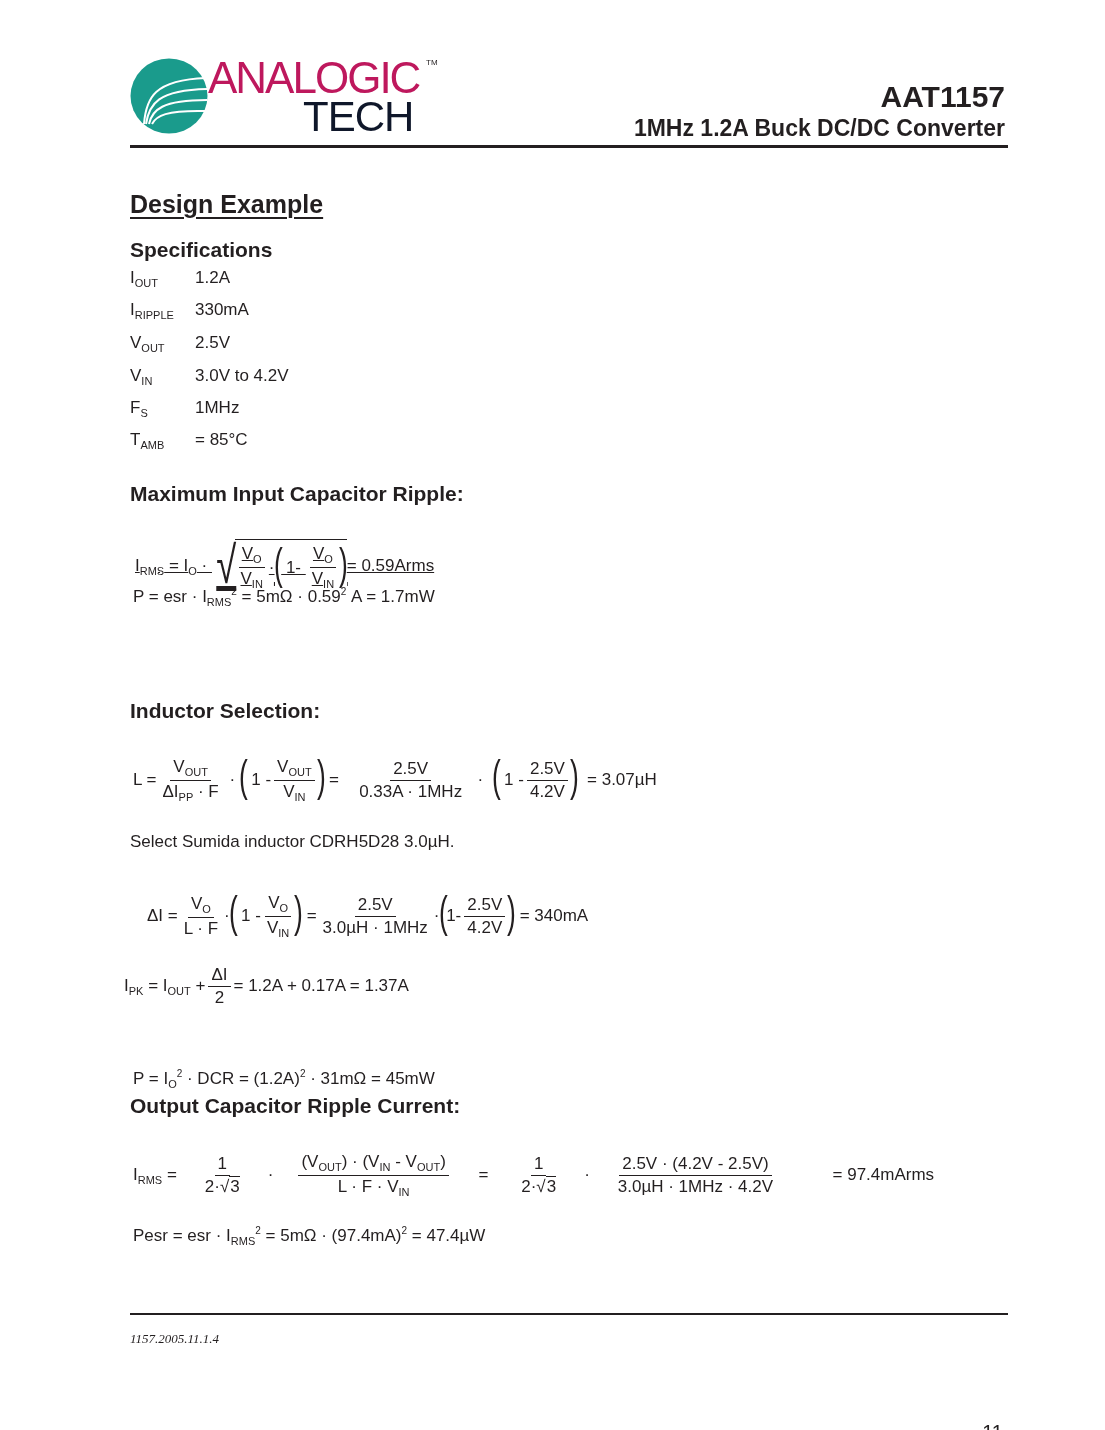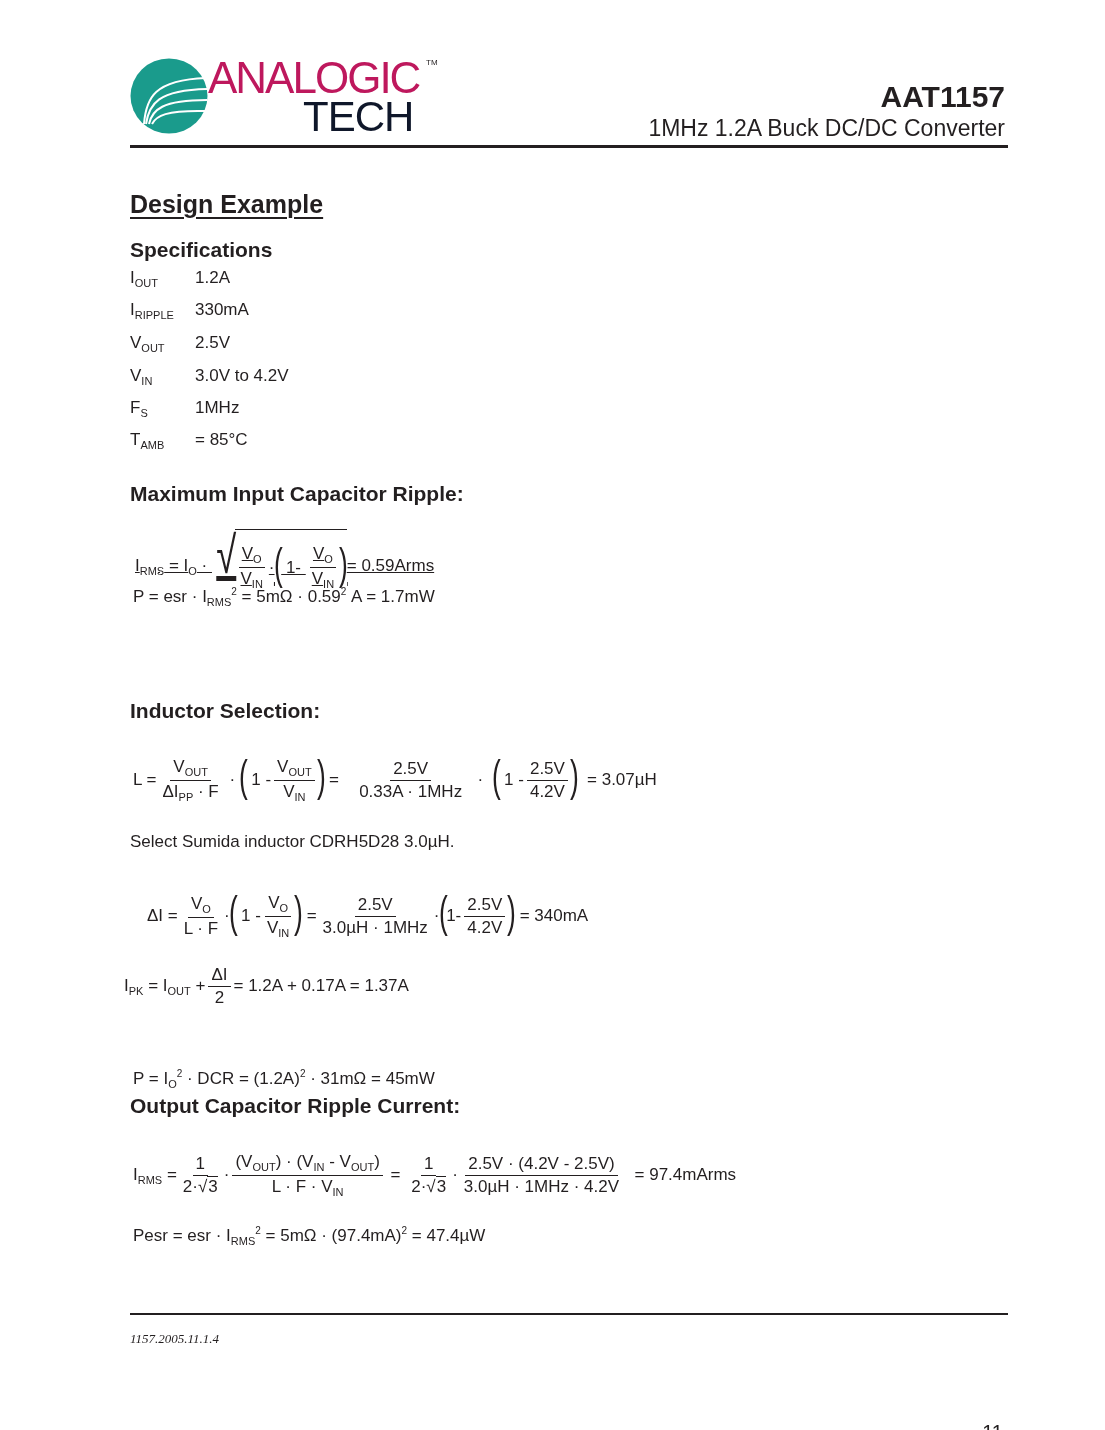--- a/index.html
+++ b/index.html
@@ -4,29 +4,29 @@
 <style>
   html, body { margin: 0; padding: 0; background: #ffffff; }
   body { width: 1105px; height: 1430px; position: relative; overflow: hidden;
          font-family: "Liberation Sans", "DejaVu Sans", sans-serif; color: #231f20; }
   .abs { position: absolute; white-space: nowrap; }
   .logo-mark { position: absolute; left: 130px; top: 58px; width: 78px; height: 76px; }
   .brand-top { position: absolute; left: 208px; top: 56px; font-size: 44px; letter-spacing: -2px; font-weight: 400; line-height: 1; color: #be185d; }
   .brand-bottom { position: absolute; left: 303px; top: 96px; font-size: 42px; letter-spacing: -1px; font-weight: 300; line-height: 1; color: #0f172a; }
   .tm { position: absolute; left: 426px; top: 58px; font-size: 8px; }
   .part-no { position: absolute; right: 100px; top: 80px; font-size: 30px; font-weight: bold; }
-  .part-desc { position: absolute; right: 100px; top: 115px; font-size: 23px; font-weight: normal; }
+  .part-desc { position: absolute; right: 100px; top: 115px; font-size: 23px; font-weight: bold; }
   .rule-top { position: absolute; left: 130px; top: 145px; width: 878px; height: 3px; background: #231f20; }
   .rule-bottom { position: absolute; left: 130px; top: 1313px; width: 878px; height: 2px; background: #231f20; }
   .h1 { font-size: 25px; font-weight: bold; text-decoration: underline; text-underline-offset: 4px; text-decoration-thickness: 2px; }
   .h2 { font-size: 21px; font-weight: bold; }
   .txt { font-size: 17px; }
   .sub { font-size: 11px; vertical-align: -4px; }
   .sup { font-size: 10px; vertical-align: 7px; }
-  .frac { display: inline-flex; flex-direction: column; align-items: center; vertical-align: middle; margin: 12px 3px; }
+  .frac { display: inline-flex; flex-direction: column; align-items: center; vertical-align: middle; margin: 2px 3px; }
   .frac .num { padding: 0 3px 1px; border-bottom: 1px solid #231f20; line-height: 1.15; }
   .frac .den { padding: 1px 3px 0; line-height: 1.15; }
   .paren { display: inline-block; font-size: 44px; font-weight: 200; vertical-align: middle; transform: scaleX(0.6); line-height: 1; margin: 0 -4px; position: relative; top: -4px; }
   .eq { font-size: 17px; display: flex; align-items: center; }
   .eq > * { flex: none; }
   .sqrt-wrap { display: inline-flex; align-items: stretch; vertical-align: middle; }
   .sqrt-sign { font-size: 52px; line-height: 1; transform: scaleX(0.7); margin-right: -6px; font-weight: 200; }
   .sqrt-body { border-top: 1px solid #231f20; display: inline-flex; align-items: center; padding-top: 2px; }
   .sm-sqrt { border-top: 1px solid #231f20; padding-left: 1px; }
   .footer-code { position: absolute; left: 130px; top: 1331px; font-family: "Liberation Serif", serif; font-style: italic; font-size: 13px; }
@@ -187,21 +187,21 @@
     </span>
   <span>= 1.2A + 0.17A = 1.37A</span>
 </div>
 
 <div class="abs txt" style="left:133px; top:1068px;">
   <span>P = I<span class="sub">O</span><span class="sup">2</span></span><span> · DCR = (1.2A)</span><span class="sup">2</span><span> · 31mΩ = 45mW</span>
 </div>
 
 <div class="abs h2" style="left:130px; top:1094px;">Output Capacitor Ripple Current:</div>
 
-<div class="abs eq" style="left:133px; top:1150px; height:50px;">
+<div class="abs eq" style="left:133px; top:1150px; height:50px;gap:22px;">
   <span>I<span class="sub">RMS</span>&nbsp;=</span>
   <span class="frac">
       <span class="num">1</span>
       <span class="den">2·<span>√</span><span class="sm-sqrt">3</span></span>
     </span>
   <span>·</span>
   <span class="frac">
       <span class="num">(V<span class="sub">OUT</span>) · (V<span class="sub">IN</span> - V<span class="sub">OUT</span>)</span>
       <span class="den">L · F · V<span class="sub">IN</span></span>
     </span>

